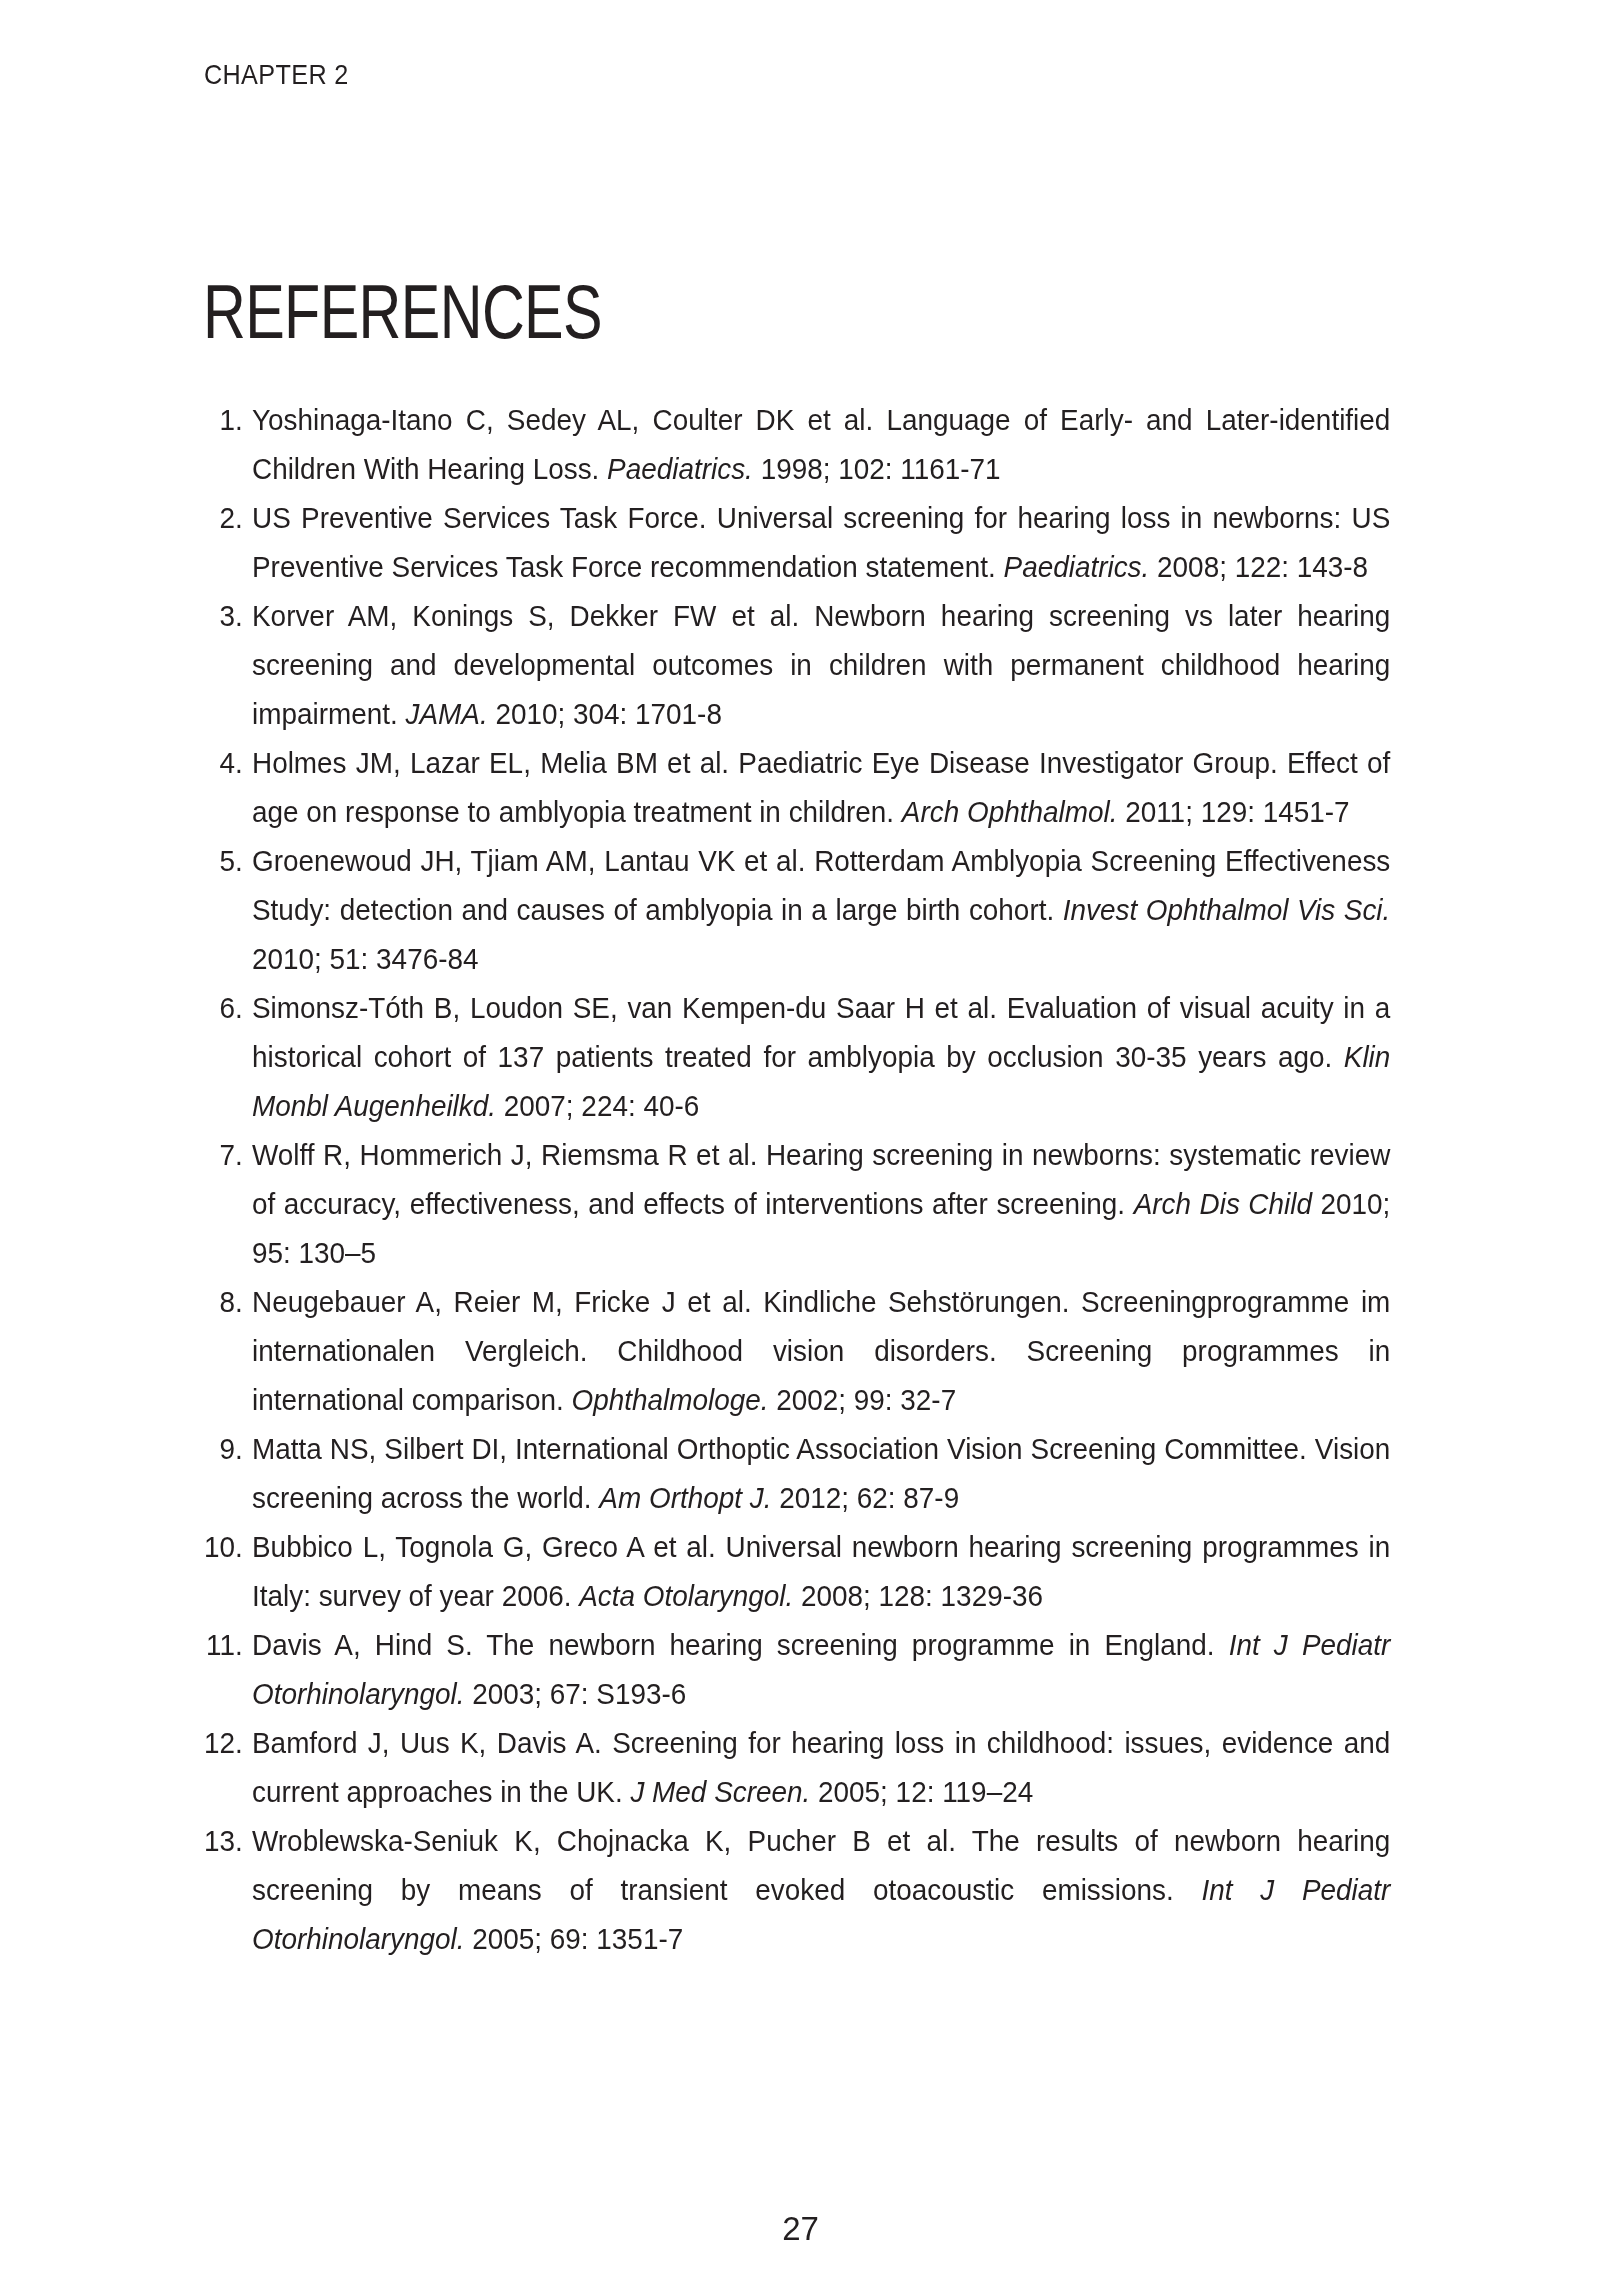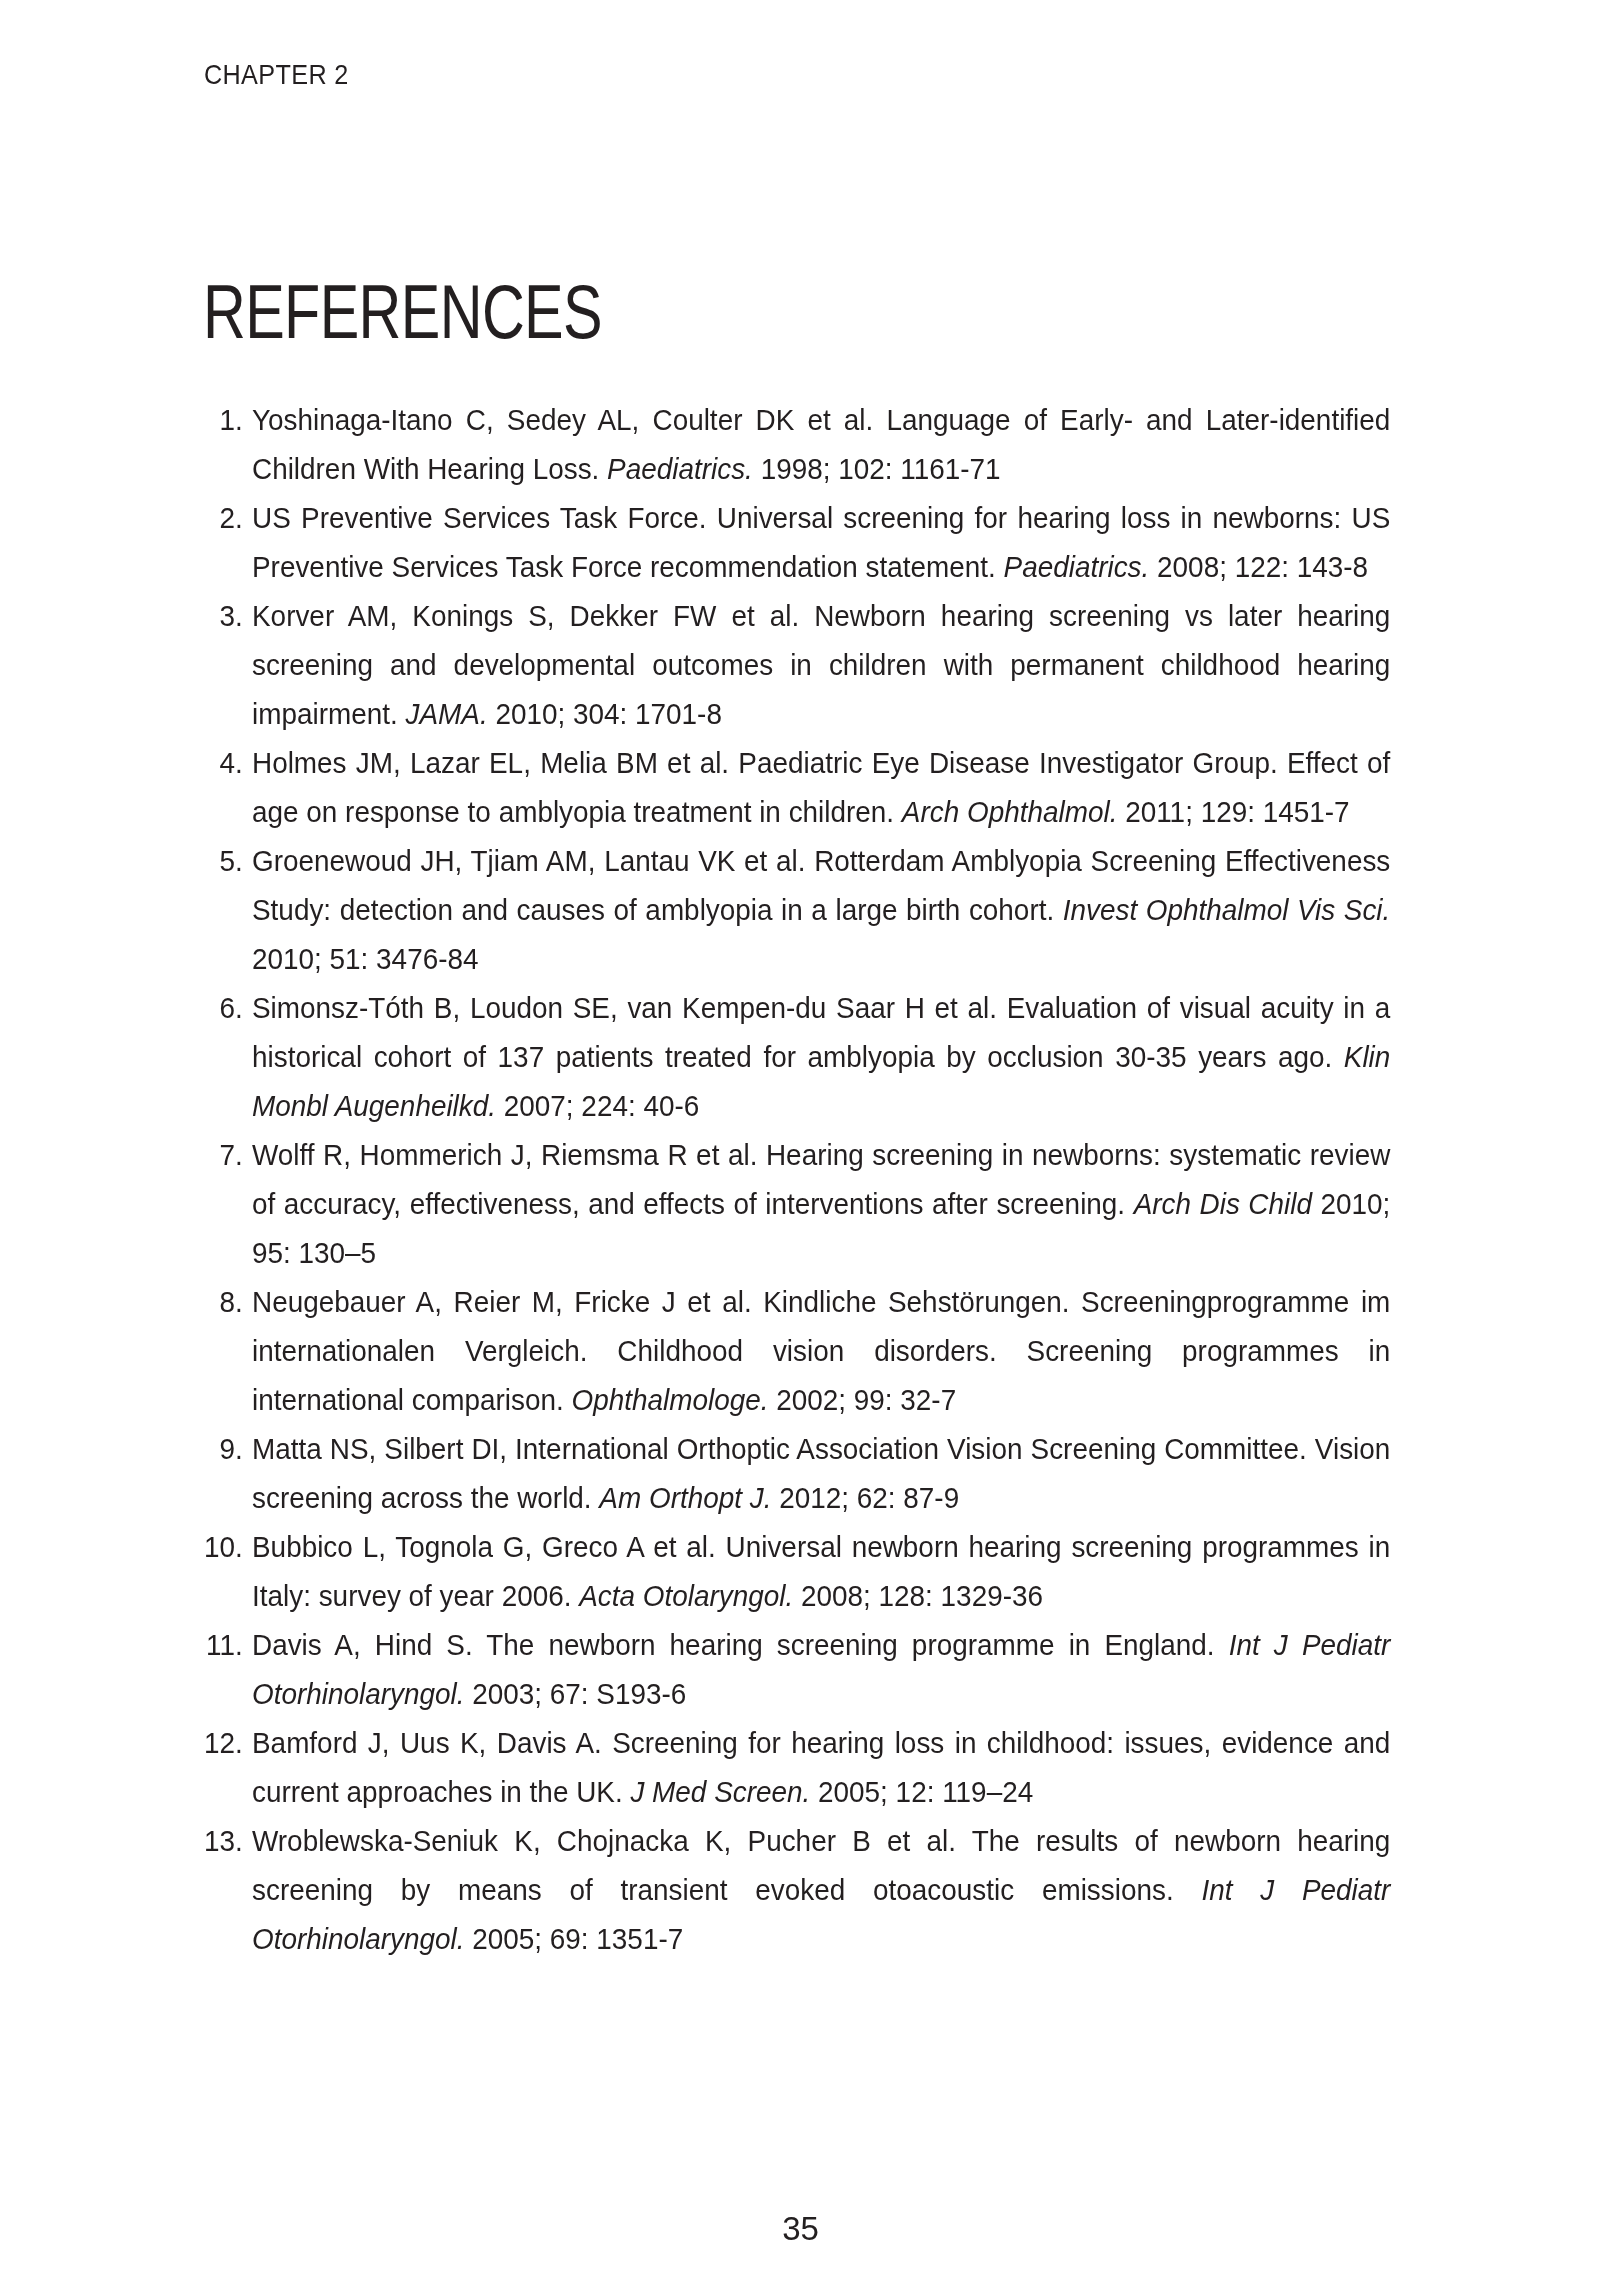--- a/index.html
+++ b/index.html
@@ -99,14 +99,14 @@
     <li class="ref"><span class="ref-num">6.</span><span class="ref-text"><span>Simonsz-Tóth B, Loudon SE, van Kempen-du Saar H et al. Evaluation of visual acuity in a historical cohort of 137 patients treated for amblyopia by occlusion 30-35 years ago. </span><i>Klin Monbl Augenheilkd.</i><span> 2007; 224: 40-6</span></span></li>
     <li class="ref"><span class="ref-num">7.</span><span class="ref-text"><span>Wolff R, Hommerich J, Riemsma R et al. Hearing screening in newborns: systematic review of accuracy, effectiveness, and effects of interventions after screening. </span><i>Arch Dis Child</i><span> 2010; 95: 130–5</span></span></li>
     <li class="ref"><span class="ref-num">8.</span><span class="ref-text"><span>Neugebauer A, Reier M, Fricke J et al. Kindliche Sehstörungen. Screeningprogramme im internationalen Vergleich. Childhood vision disorders. Screening programmes in international comparison. </span><i>Ophthalmologe.</i><span> 2002; 99: 32-7</span></span></li>
     <li class="ref"><span class="ref-num">9.</span><span class="ref-text"><span>Matta NS, Silbert DI, International Orthoptic Association Vision Screening Committee. Vision screening across the world. </span><i>Am Orthopt J.</i><span> 2012; 62: 87-9</span></span></li>
     <li class="ref"><span class="ref-num">10.</span><span class="ref-text"><span>Bubbico L, Tognola G, Greco A et al. Universal newborn hearing screening programmes in Italy: survey of year 2006. </span><i>Acta Otolaryngol.</i><span> 2008; 128: 1329-36</span></span></li>
     <li class="ref"><span class="ref-num">11.</span><span class="ref-text"><span>Davis A, Hind S. The newborn hearing screening programme in England. </span><i>Int J Pediatr Otorhinolaryngol.</i><span> 2003; 67: S193-6</span></span></li>
     <li class="ref"><span class="ref-num">12.</span><span class="ref-text"><span>Bamford J, Uus K, Davis A. Screening for hearing loss in childhood: issues, evidence and current approaches in the UK. </span><i>J Med Screen.</i><span> 2005; 12: 119–24</span></span></li>
     <li class="ref"><span class="ref-num">13.</span><span class="ref-text"><span>Wroblewska-Seniuk K, Chojnacka K, Pucher B et al. The results of newborn hearing screening by means of transient evoked otoacoustic emissions. </span><i>Int J Pediatr Otorhinolaryngol.</i><span> 2005; 69: 1351-7</span></span></li>
   </ol>
 
-<div class="page-number">35</div>
+<div class="page-number">27</div>
 
 
 </body></html>

